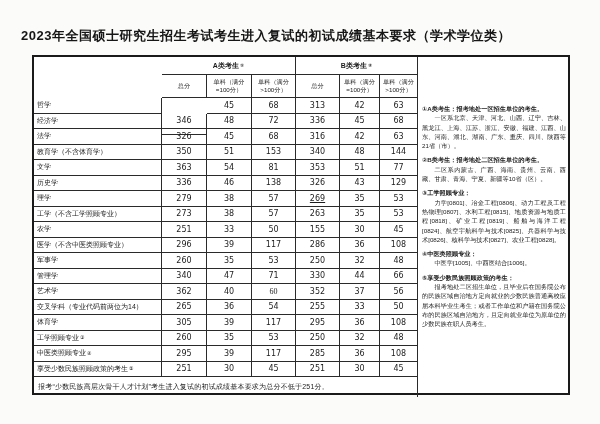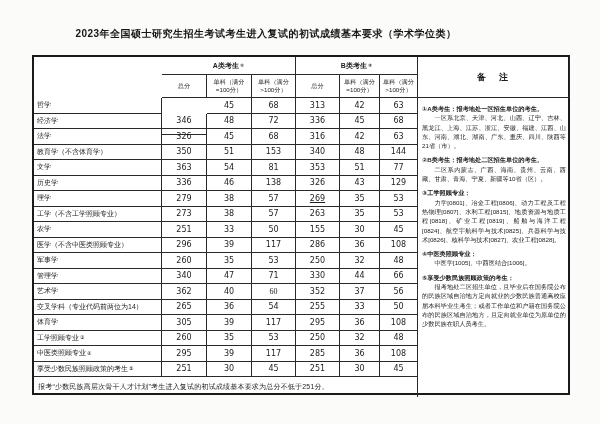--- a/index.html
+++ b/index.html
@@ -8,21 +8,21 @@
     position:relative;
     width:600px; height:424px;
     background:#fbfbf9;
     font-family:"Liberation Sans","DejaVu Sans",sans-serif;
     color:#1c1c1c;
     overflow:hidden;
   }
   .page-title {
     position:absolute; top:27px; left:0; width:532px;
     text-align:center;
-    font-size:10px; font-weight:bold; letter-spacing:0.5px;
+    font-size:13px; font-weight:bold; letter-spacing:0.5px;
     color:#161616;
   }
   .score-table {
     position:absolute; left:32px; top:55px;
     width:538px; height:340px;
     display:grid;
     grid-template-columns:128px 45px 45px 44px 44px 40px 38px 152px;
     grid-template-rows:18px 23px repeat(18, 15.5px) 20px;
     border:2px solid #1a1a1a;
     background:#fff;
@@ -69,21 +69,20 @@
 <div class="score-table" id="score-table">
 
   <div class="cell group-head group-a">
     <span>A类考生</span>
       <sup>①</sup>
   </div>
   <div class="cell group-head group-b">
     <span>B类考生</span>
       <sup>②</sup>
   </div>
-  <div class="cell remarks-head">备　注</div>
 
   <div class="cell sub-head" style="grid-column:2">总分</div>
   <div class="cell sub-head" style="grid-column:3">单科（满分=100分）</div>
   <div class="cell sub-head" style="grid-column:4">单科（满分&gt;100分）</div>
   <div class="cell sub-head" style="grid-column:5">总分</div>
   <div class="cell sub-head" style="grid-column:6">单科（满分=100分）</div>
   <div class="cell sub-head" style="grid-column:7">单科（满分&gt;100分）</div>
 
   <div class="cell name-cell" style="grid-area: 3 / 1;">
       <span>哲学</span>

